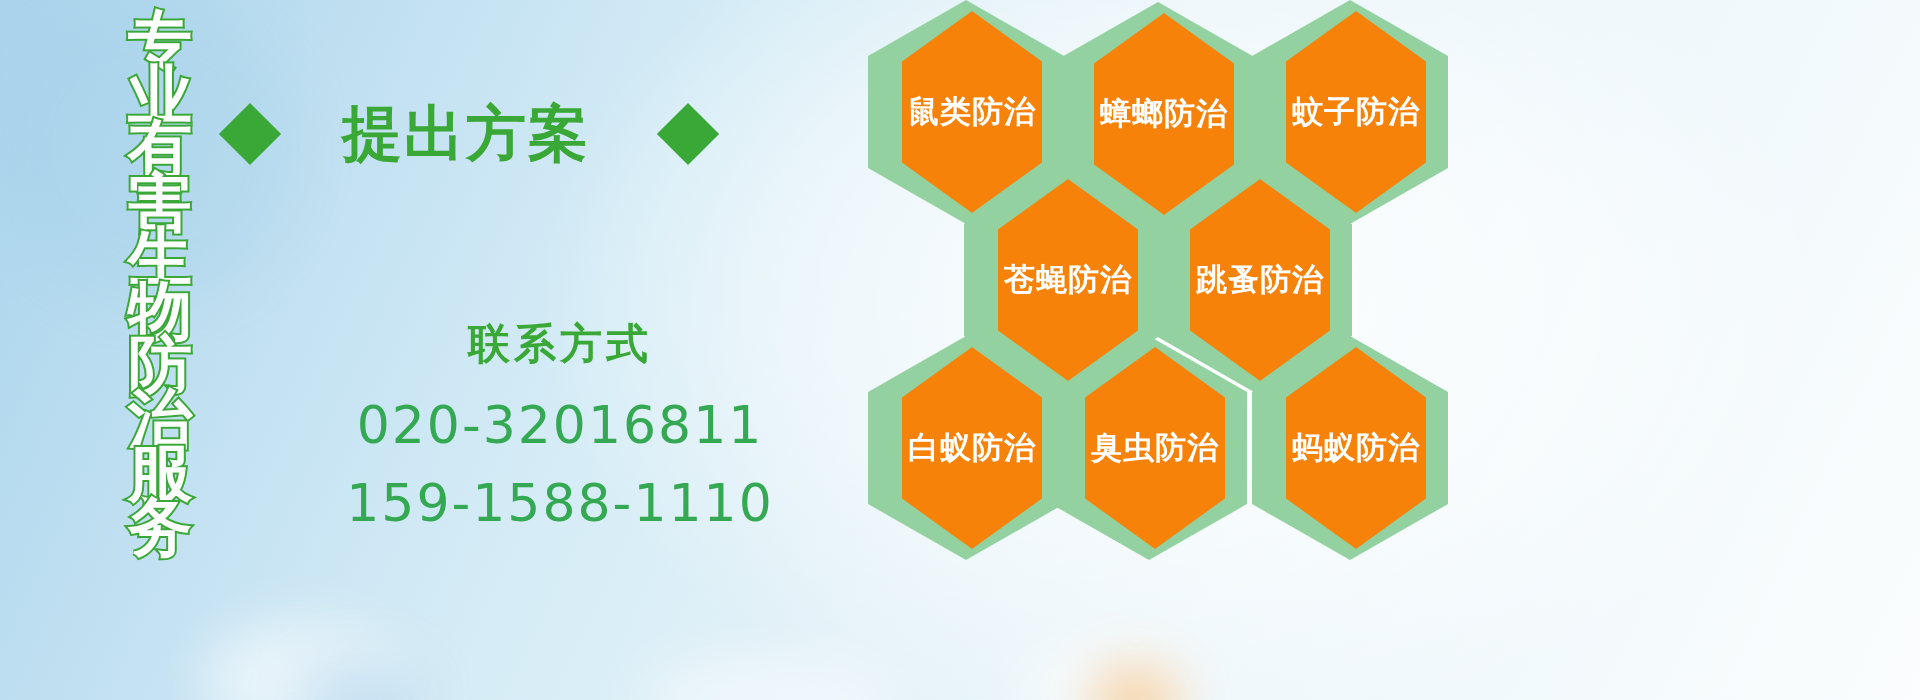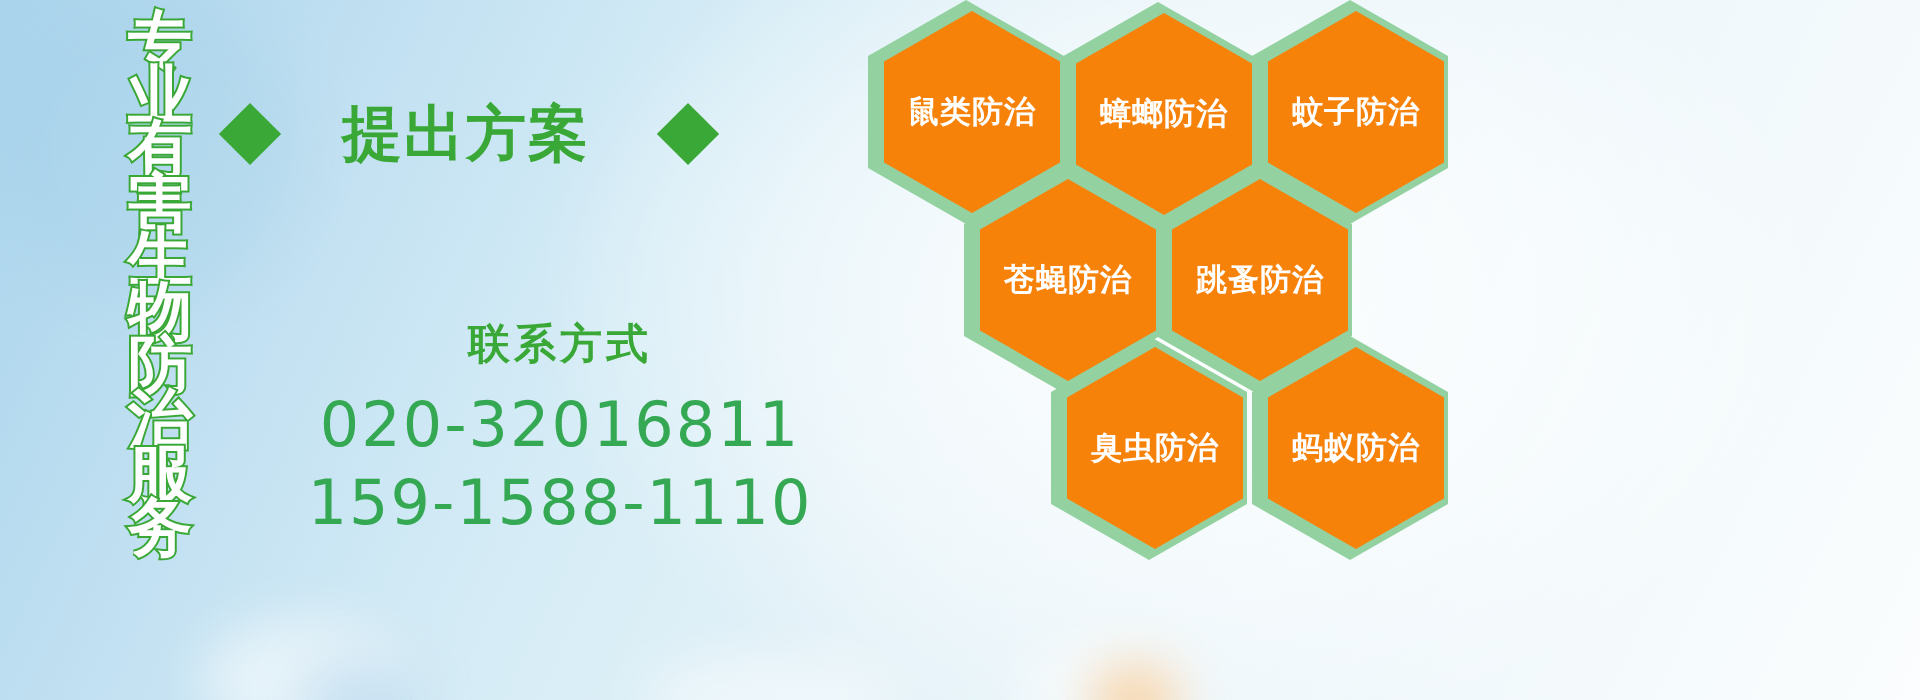--- a/index.html
+++ b/index.html
@@ -97,21 +97,21 @@
   }
   #contact-title {
     font-size: 42px;
     font-weight: bold;
     color: #3aa836;
     letter-spacing: 4px;
     margin-bottom: 14px;
     font-family: "DejaVu Sans", "Liberation Sans", sans-serif;
   }
   .phone {
-    font-size: 62px;
+    font-size: 52px;
     color: #34a853;
     letter-spacing: 2px;
     line-height: 78px;
     font-family: "DejaVu Sans", "Liberation Sans", sans-serif;
   }
 
   
   #honeycomb {
     position: absolute;
     left: 862px;
@@ -125,21 +125,21 @@
     width: 196px;
     height: 224px;
     -webkit-clip-path: polygon(50% 0%, 100% 25%, 100% 75%, 50% 100%, 0% 75%, 0% 25%);
     clip-path: polygon(50% 0%, 100% 25%, 100% 75%, 50% 100%, 0% 75%, 0% 25%);
     background: #93d2a0;
     display: flex;
     align-items: center;
     justify-content: center;
   }
   .hex-inner {
-    width: 176px;
+    width: 140px;
     height: 202px;
     -webkit-clip-path: polygon(50% 0%, 100% 25%, 100% 75%, 50% 100%, 0% 75%, 0% 25%);
     clip-path: polygon(50% 0%, 100% 25%, 100% 75%, 50% 100%, 0% 75%, 0% 25%);
     background: #f7820a;
     display: flex;
     align-items: center;
     justify-content: center;
     margin-left: 12px;
   }
   .hex-label {
@@ -215,20 +215,25 @@
         <span class="hex-label">苍蝇防治</span>
       </div>
     </div>
 
     <div class="hex" style="left:294px; top:174px;">
       <div class="hex-inner">
         <span class="hex-label">跳蚤防治</span>
       </div>
     </div>
 
+    <div class="hex" style="left:6px;   top:342px;">
+      <div class="hex-inner">
+        <span class="hex-label">白蚁防治</span>
+      </div>
+    </div>
 
     <div class="hex" style="left:189px; top:342px;">
       <div class="hex-inner">
         <span class="hex-label">臭虫防治</span>
       </div>
     </div>
 
     <div class="hex" style="left:390px; top:342px;">
       <div class="hex-inner">
         <span class="hex-label">蚂蚁防治</span>

